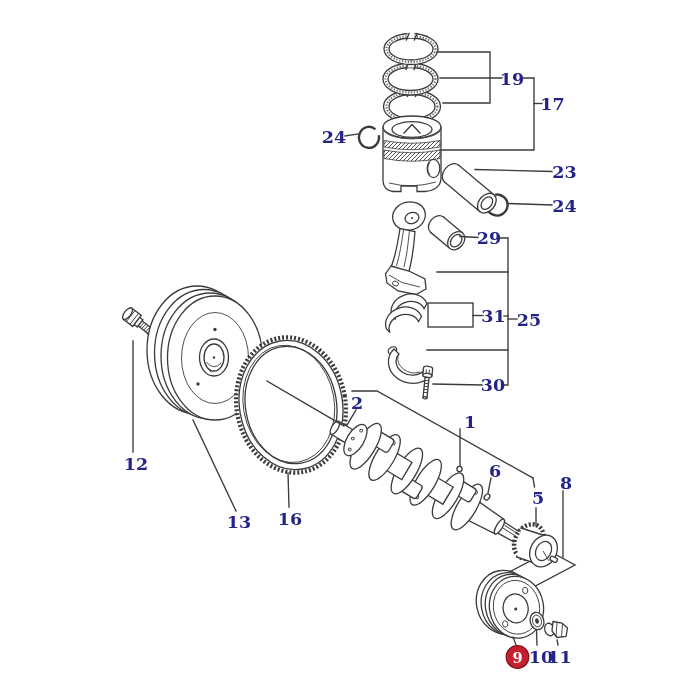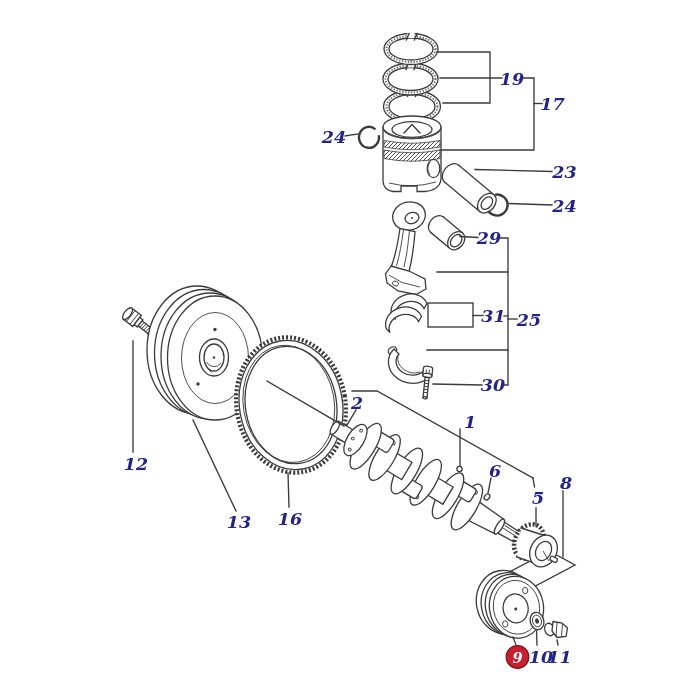--- a/index.html
+++ b/index.html
@@ -1,16 +1,16 @@
 <!DOCTYPE html>
 <html><head>
 <meta charset="utf-8">
 <style>
   html,body{margin:0;padding:0;background:#ffffff;}
-  .stage{width:700px;height:700px;background:#ffffff;position:relative;overflow:hidden;font-style:italic;}
+  .stage{width:700px;height:700px;background:#ffffff;position:relative;overflow:hidden;}
   svg{display:block;}
   .ln{stroke:#3b3b3b;stroke-width:1.35;fill:none;stroke-linecap:square;}
   .pt{stroke:#3b3b3b;stroke-width:1.3;fill:#ffffff;}
   .pt-thin{stroke:#3b3b3b;stroke-width:0.9;fill:none;}
   .pt-fill{fill:#3b3b3b;stroke:none;}
   .lbl{font-family:"DejaVu Serif", serif;font-weight:bold;font-size:17.5px;text-anchor:middle;dominant-baseline:central;}
   .badge-lbl{font-family:"DejaVu Serif", serif;font-weight:bold;font-size:14.5px;text-anchor:middle;dominant-baseline:central;}
 </style>
 </head>
 <body>

